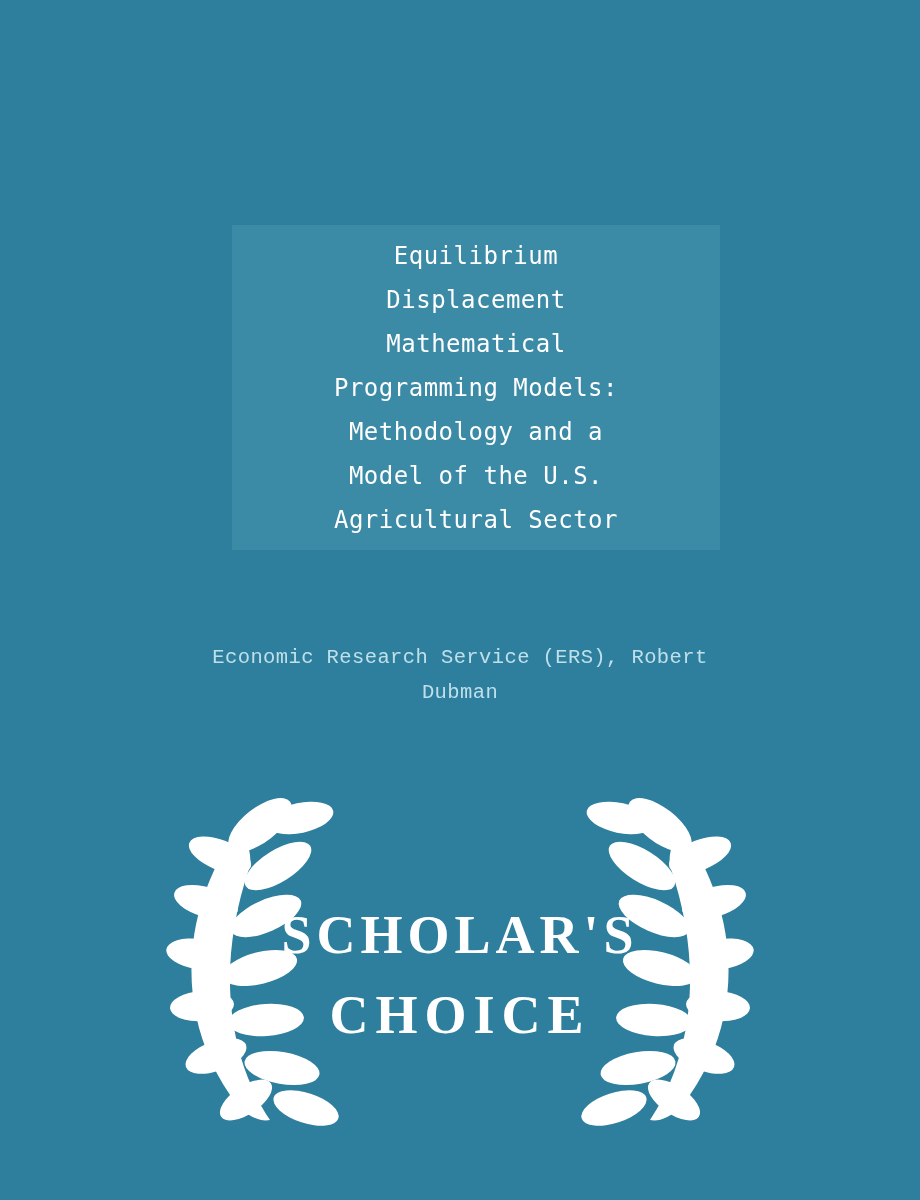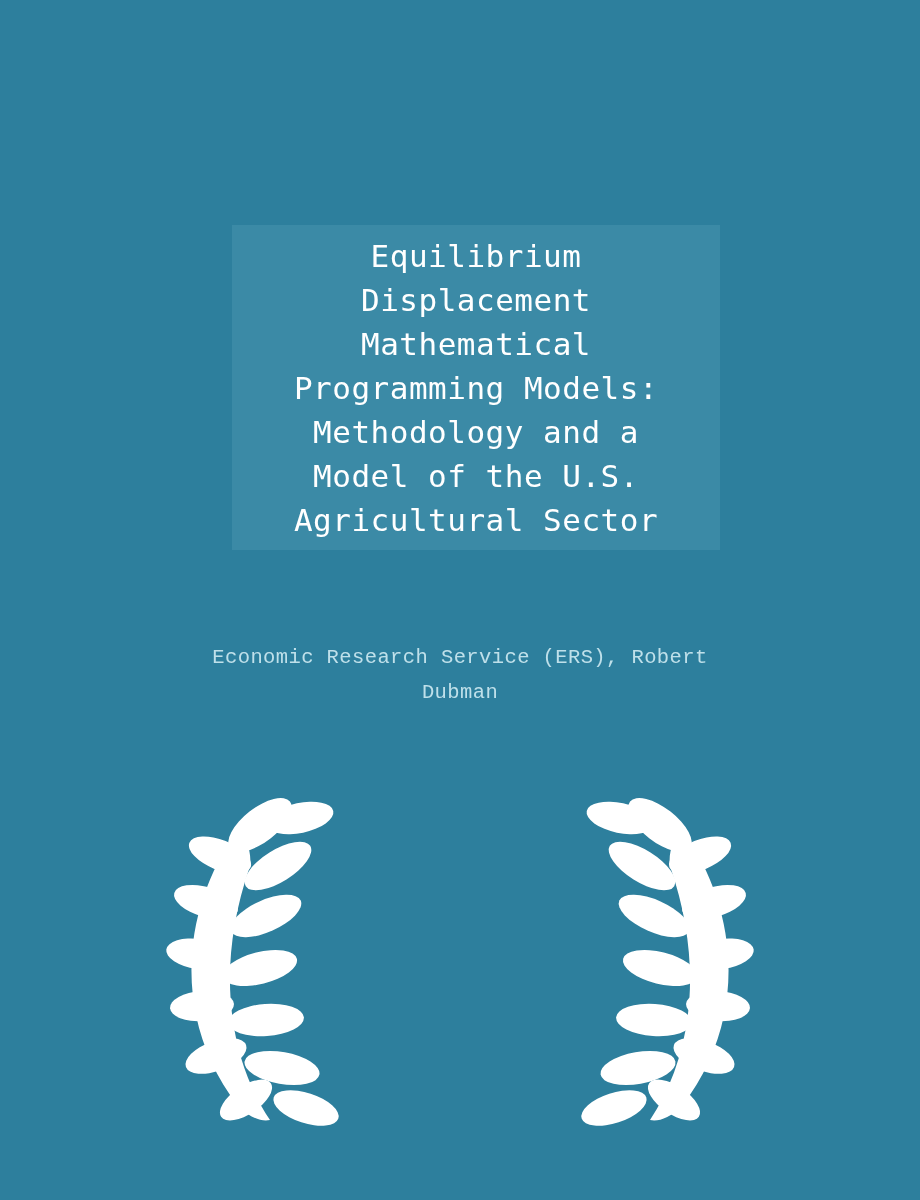--- a/index.html
+++ b/index.html
@@ -31,21 +31,21 @@
     background: #3b8aa6;
     display: flex;
     align-items: center;
     justify-content: center;
     box-sizing: border-box;
     padding: 6px 14px;
   }
   .title-text {
     color: #ffffff;
     font-family: "DejaVu Sans Mono", monospace;
-    font-size: 31px;
+    font-size: 24px;
     line-height: 44px;
     text-align: center;
     letter-spacing: 0.5px;
     font-weight: normal;
     white-space: pre-line;
   }
 
   
   .author {
     position: absolute;
@@ -149,14 +149,18 @@
             <ellipse cx="106" cy="286" rx="32" ry="15" transform="rotate(-20 106 286)"></ellipse>
             <ellipse cx="172" cy="298" rx="38" ry="16" transform="rotate(10 172 298)"></ellipse>
             <ellipse cx="136" cy="330" rx="30" ry="14" transform="rotate(-34 136 330)"></ellipse>
             <ellipse cx="196" cy="338" rx="34" ry="15" transform="rotate(18 196 338)"></ellipse>
           </g>
         </g>
       </g>
     </svg>
   </div>
 
+  <div class="brand">
+    <div class="line1">SCHOLAR'S</div>
+    <div class="line2">CHOICE</div>
+  </div>
 
 </div>
 
 </body></html>

